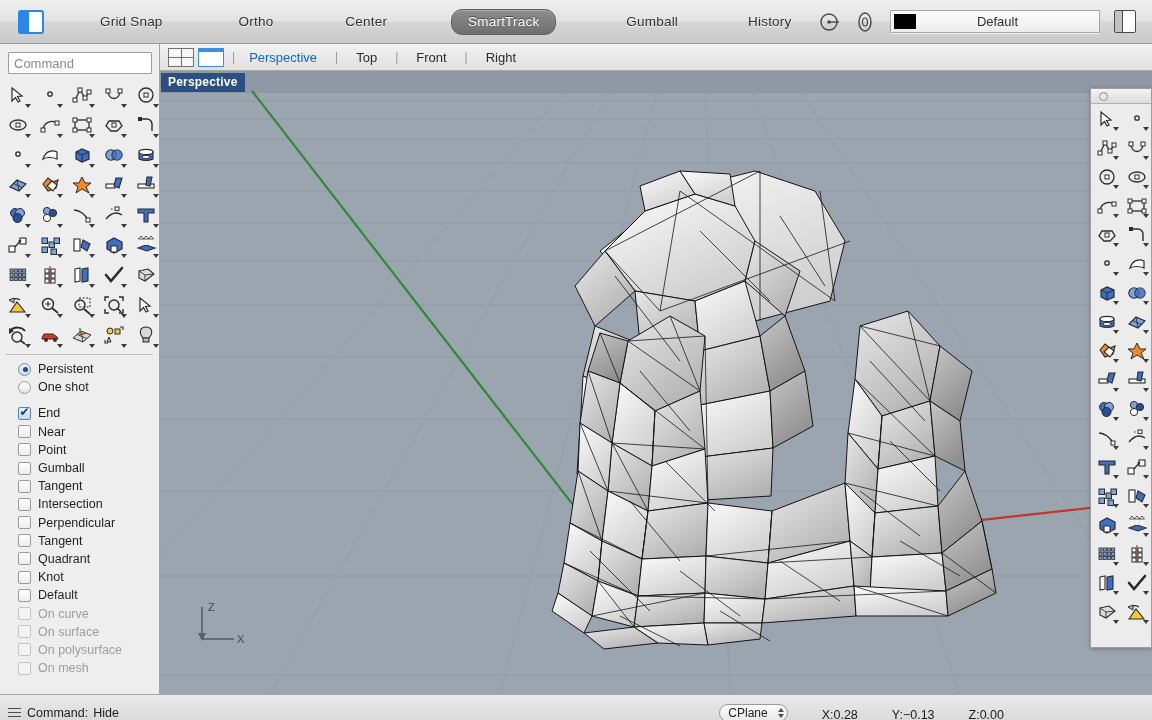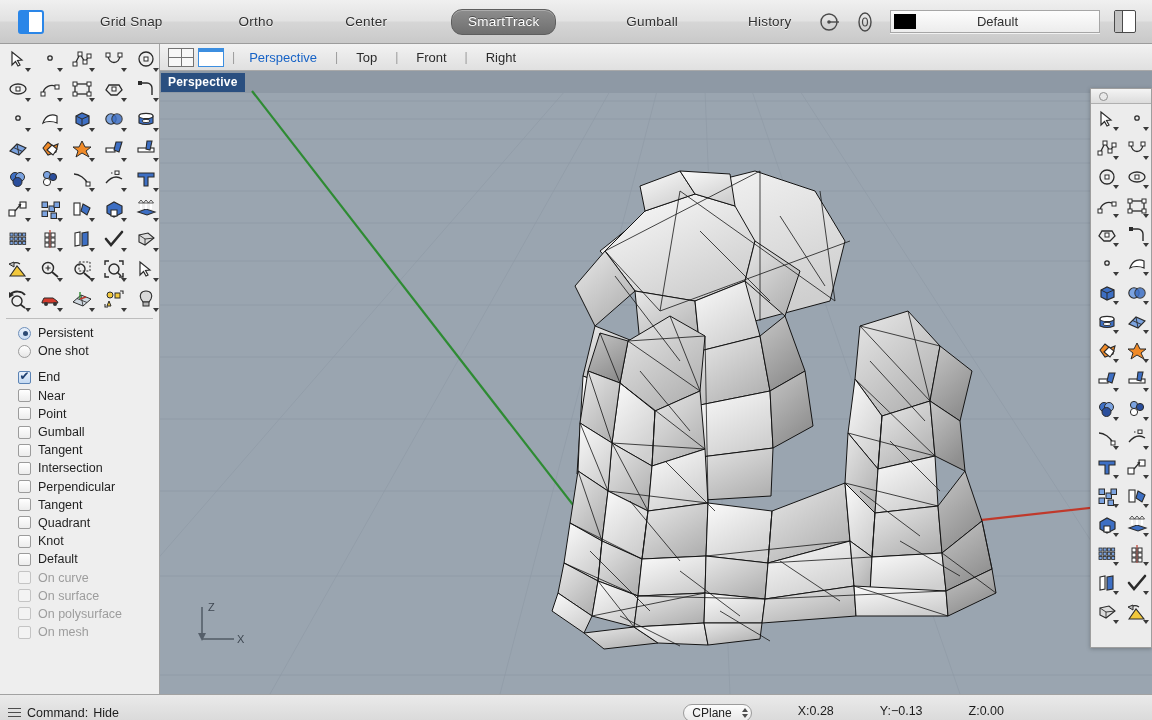--- a/index.html
+++ b/index.html
@@ -199,20 +199,23 @@
         <span class="tsep" style="margin: 0px 12px;">|</span>
         <div class="vtab">Top</div>
         <span class="tsep" style="margin: 0px 12px;">|</span>
         <div class="vtab">Front</div>
         <span class="tsep" style="margin: 0px 12px;">|</span>
         <div class="vtab">Right</div>
       </div>
   </div>
 
   <div class="leftpanel">
+    <div class="cmdwrap">
+      <input class="cmdinput" placeholder="Command" style="">
+    </div>
     <div class="icongrid" id="lefticons">
         <div class="cell">
           <svg width="22" height="20" viewBox="0 0 22 20">
             <path d="M5 3 L5 16 L8.5 12.5 L11 17 L13 16 L10.5 11.5 L15 11 Z" fill="#fff" stroke="#2b2b2b" stroke-width="1.2"></path>
           </svg>
           <span class="tri"></span>
         </div>
         <div class="cell">
           <svg width="22" height="20" viewBox="0 0 22 20">
             <circle cx="11" cy="9" r="2.2" fill="none" stroke="#2b2b2b" stroke-width="1.3"></circle>
@@ -1085,21 +1088,21 @@
   </div>
 
   <div class="statusbar">
     <div class="hamb">
         <i></i>
         <i></i>
         <i></i>
       </div>
     <span class="cmdtext">Command:</span>
     <span class="cmdtext" style="margin-left:5px;">Hide</span>
-    <div style="margin-left:auto;display:flex;align-items:flex-start;gap:46px;padding-right:148px;padding-left:16px;">
+    <div style="margin-left:auto;display:flex;align-items:flex-end;gap:34px;padding-right:148px;padding-left:16px;">
       <div class="cplane">
         <span>CPlane</span>
         <span class="stepper">
             <i class="up"></i>
             <i class="dn"></i>
           </span>
       </div>
       <span class="coord">X:0.28</span>
       <span class="coord">Y:−0.13</span>
       <span class="coord">Z:0.00</span>

